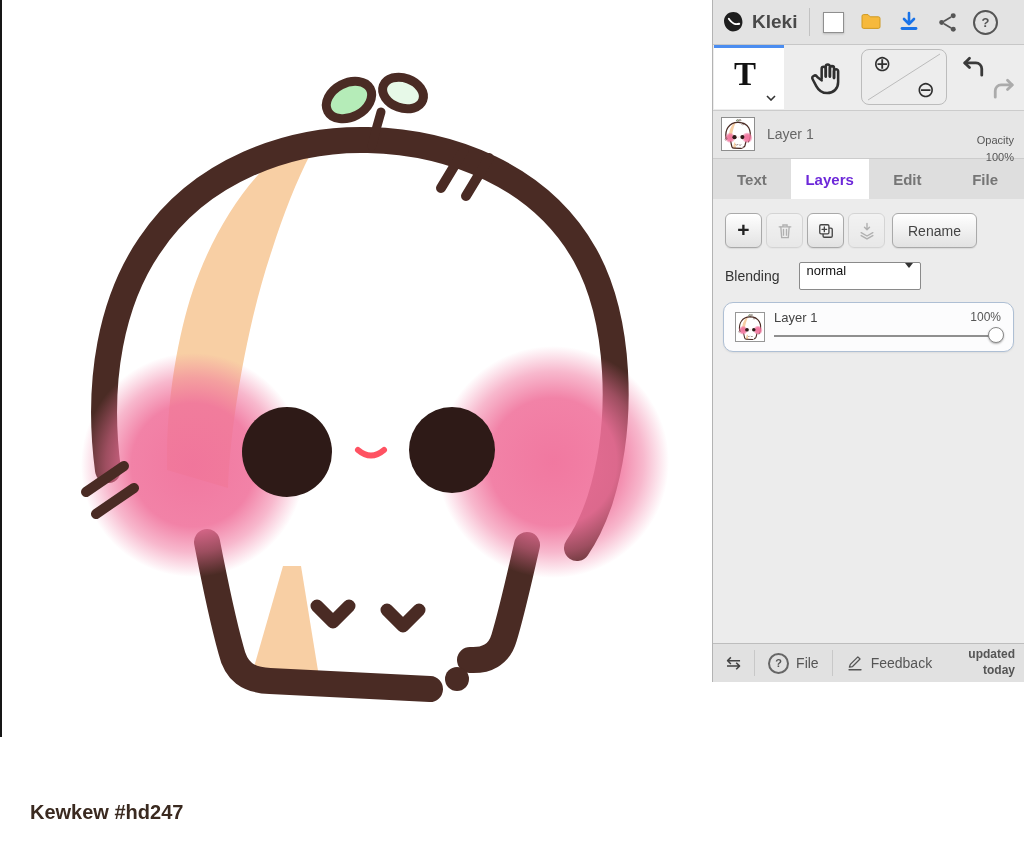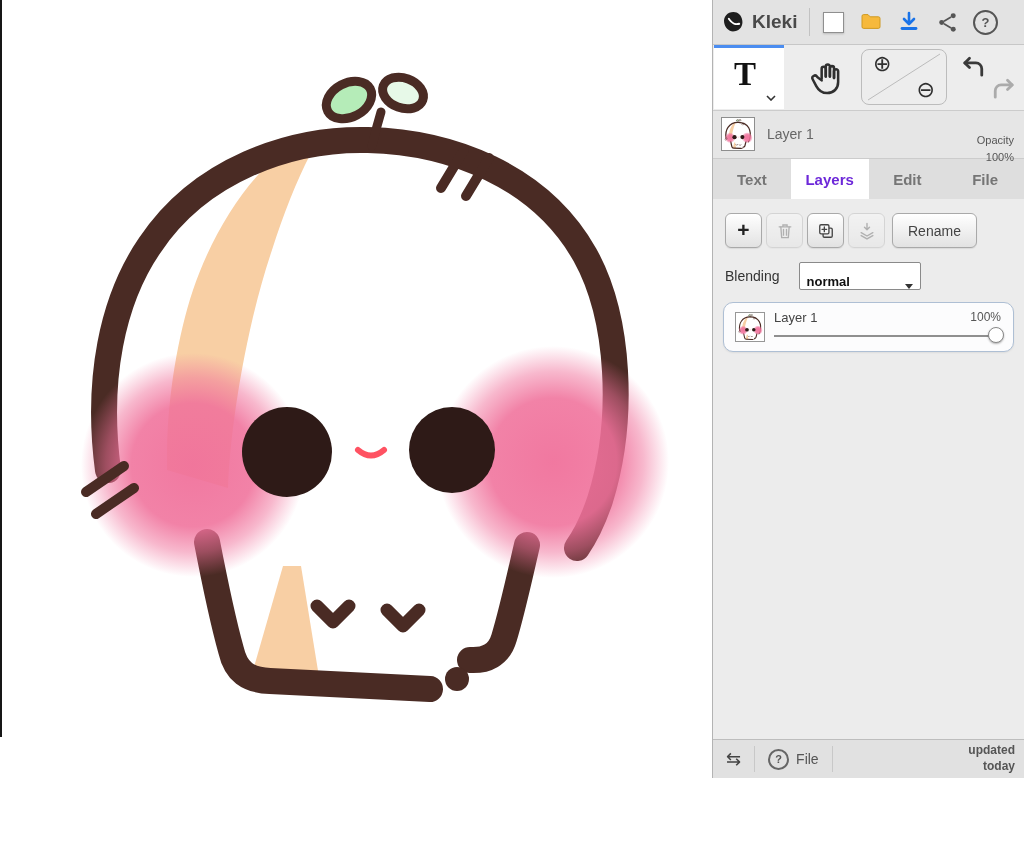--- a/index.html
+++ b/index.html
@@ -7,21 +7,21 @@
        font-family:"Liberation Sans",sans-serif;position:relative;}
   .stage{position:absolute;left:0;top:0;width:1024px;height:850px;}
 
   
   .canvas-area{position:absolute;left:0;top:0;width:712px;height:850px;background:#ffffff;}
   .canvas-edge{position:absolute;left:0;top:0;width:2px;height:737px;background:#161616;}
   .artwork-svg{position:absolute;left:0;top:0;}
   .signature{position:absolute;left:30px;top:801px;font-size:20px;font-weight:bold;color:#3a2a20;}
 
   
-  .panel{position:absolute;left:712px;top:0;width:312px;height:778px;background:#e6e6e6;
+  .panel{position:absolute;left:712px;top:0;width:312px;height:682px;background:#e6e6e6;
          border-left:1px solid #b3b3b3;box-sizing:border-box;display:flex;flex-direction:column;}
 
   
   .topbar{height:45px;min-height:45px;background:#e3e3e3;border-bottom:1px solid #c7c7c7;
           box-sizing:border-box;display:flex;align-items:center;padding:0 4px;}
   .logo{display:flex;align-items:center;gap:6px;padding:0 8px 0 4px;}
   .logo-text{font-size:19px;font-weight:bold;color:#4a4a4a;}
   .tb-sep{width:1px;height:28px;background:#c2c2c2;margin:0 4px;}
   .tb-btn{width:38px;height:38px;display:flex;align-items:center;justify-content:center;cursor:pointer;}
   .new-doc{width:19px;height:19px;background:#fff;border:1px solid #8f8f8f;box-shadow:0 1px 2px rgba(0,0,0,.18);}
@@ -61,22 +61,22 @@
   .pbtn{height:35px;border:1px solid #a9a9a9;border-radius:6px;background:linear-gradient(#ffffff,#e2e2e2);
         display:flex;align-items:center;justify-content:center;color:#333;cursor:pointer;
         box-shadow:0 1px 1px rgba(0,0,0,.08);box-sizing:border-box;}
   .pbtn.iconbtn{width:37px;}
   .pbtn.disabled{opacity:.35;}
   .plus-glyph{font-size:21px;font-weight:bold;color:#222;margin-top:-2px;}
   .rename{padding:0 15px;font-size:14px;color:#444;margin-left:3px;}
   .blendrow{display:flex;align-items:center;gap:19px;padding:14px 0 0 12px;}
   .blend-label{font-size:14px;color:#333;}
   .selectbox{width:122px;height:28px;background:#fff;border:1px solid #8a8a8a;border-radius:2px;
-             display:flex;align-items:flex-end;justify-content:space-between;padding:0 7px;
-             font-size:13px;color:#111;box-sizing:border-box;cursor:pointer;font-weight:bold;}
+             display:flex;align-items:flex-start;justify-content:space-between;padding:0 7px;
+             font-size:13px;color:#111;box-sizing:border-box;cursor:pointer;}
   .caret{width:0;height:0;border-left:4px solid transparent;border-right:4px solid transparent;
          border-top:5px solid #333;}
   .layeritem{margin:12px 10px 0 10px;height:48px;background:#fcfcfd;border:1px solid #aebfd4;
              border-radius:10px;position:relative;box-shadow:0 1px 2px rgba(0,0,0,.07);cursor:pointer;}
   .li-thumb{position:absolute;left:11px;top:9px;width:30px;height:30px;border:1px solid #979797;background:#fff;
             box-sizing:border-box;display:flex;align-items:center;justify-content:center;}
   .li-name{position:absolute;left:50px;top:7px;font-size:13px;color:#444;}
   .li-op{position:absolute;right:12px;top:7px;font-size:12px;color:#555;}
   .li-track{position:absolute;left:50px;right:24px;top:32px;height:2px;background:#8f8f8f;cursor:pointer;}
   .li-knob{position:absolute;right:9px;top:24px;width:16px;height:16px;border-radius:50%;background:#fff;
@@ -128,20 +128,21 @@
     </g>
   </defs>
 </svg>
 
 <div class="stage">
 
   <div class="canvas-area">
     <svg class="artwork-svg" width="710" height="760" viewBox="0 0 710 760">
       <use href="#kewkew"></use>
     </svg>
+    <div class="signature">Kewkew #hd247</div>
     <div class="canvas-edge"></div>
   </div>
 
   <div class="panel">
 
     <div class="topbar">
       <div class="logo">
         <svg width="25" height="25" viewBox="0 0 24 24">
           <path d="M12 2 C6 2 2.2 6.8 3 12 C3.8 17.2 8 21.4 13.2 20.4 C18.4 19.4 21.4 15 20.4 9.8 C19.5 5 16.4 2 12 2 Z" fill="#1e1e1e"></path>
           <path d="M7.5 8.5 C10 12.5 14 14.5 17.5 13.2" fill="none" stroke="#ffffff" stroke-width="1.8" stroke-linecap="round"></path>
@@ -293,20 +294,29 @@
         <span class="swap-glyph">⇆</span>
       </div>
       <div class="bb-sep"></div>
       <div class="bb-btn">
         <div class="help-circ">
           <span>?</span>
         </div>
         <span>File</span>
       </div>
       <div class="bb-sep"></div>
+      <div class="bb-btn">
+        <svg width="18" height="18" viewBox="0 0 24 24">
+          <g fill="none" stroke="#555" stroke-width="1.7" stroke-linecap="round" stroke-linejoin="round">
+            <path d="M4.5 17.5 L5.8 13.8 L15.8 3.8 L18.7 6.7 L8.7 16.7 L4.5 17.5 Z"></path>
+            <path d="M4 21 H20"></path>
+          </g>
+        </svg>
+        <span>Feedback</span>
+      </div>
       <div class="updated">
         <div>updated</div>
         <div>today</div>
       </div>
     </div>
 
   </div>
 </div>
 
 </body></html>

